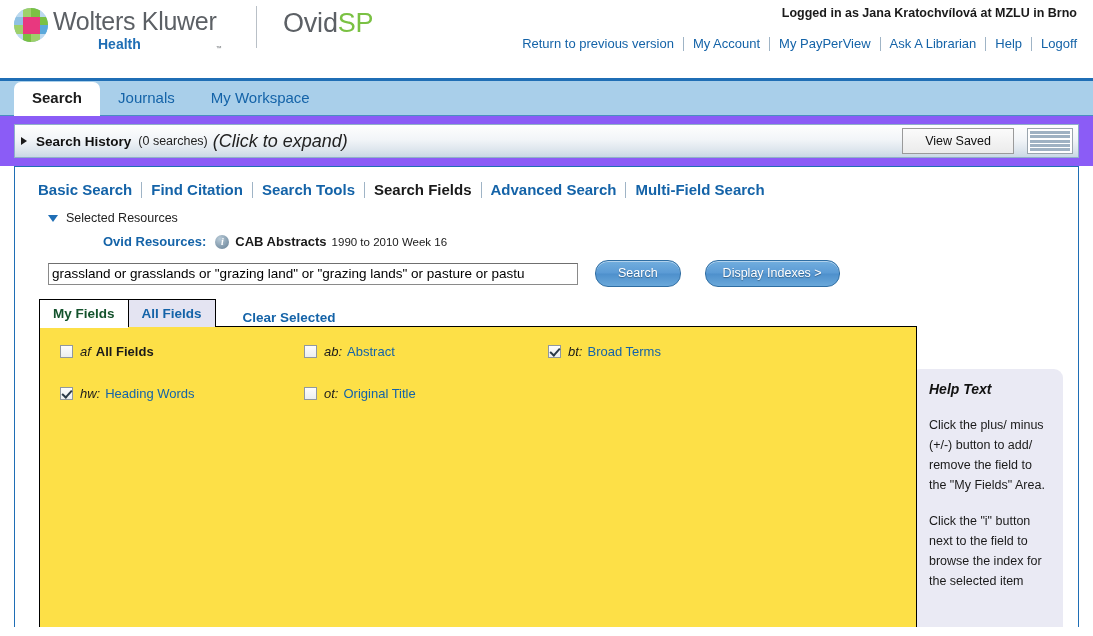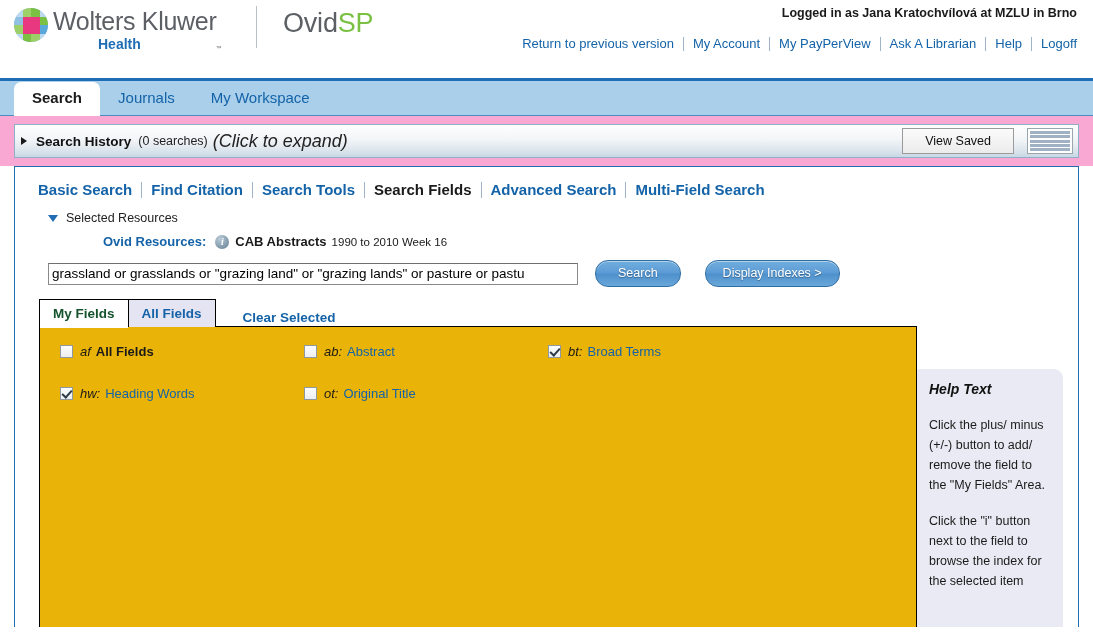--- a/index.html
+++ b/index.html
@@ -131,21 +131,21 @@
     background: #ffffff;
     color: #1a1a1a;
     font-weight: bold;
     border-radius: 7px 7px 0 0;
     padding-bottom: 9px;
     margin-bottom: -1px;
   }
 
   
   .histwrap {
-    background: #f9a8d4;
+    background: #8b5cf6;
     padding: 8px 14px 8px 14px;
   }
   .histbar {
     position: relative;
     height: 34px;
     background: linear-gradient(to bottom, #fefefe 0%, #f2f5f8 45%, #dfe7ee 75%, #c9d8e5 100%);
     border: 1px solid #8fb0c9;
     display: flex;
     align-items: center;
     padding-left: 6px;
@@ -376,21 +376,21 @@
     font-size: 13.5px;
     color: #1463a8;
     font-weight: bold;
     margin-left: 28px;
     margin-bottom: 2px;
     cursor: pointer;
     text-decoration: none;
   }
   .fieldbox {
     border: 1px solid #000000;
-    background: #eab308;
+    background: #fde047;
     height: 310px;
     margin-top: -1px;
     padding: 17px 0 0 0;
     position: relative;
     z-index: 1;
   }
   .field-grid {
     display: grid;
     grid-template-columns: 244px 244px 244px;
     row-gap: 27px;

